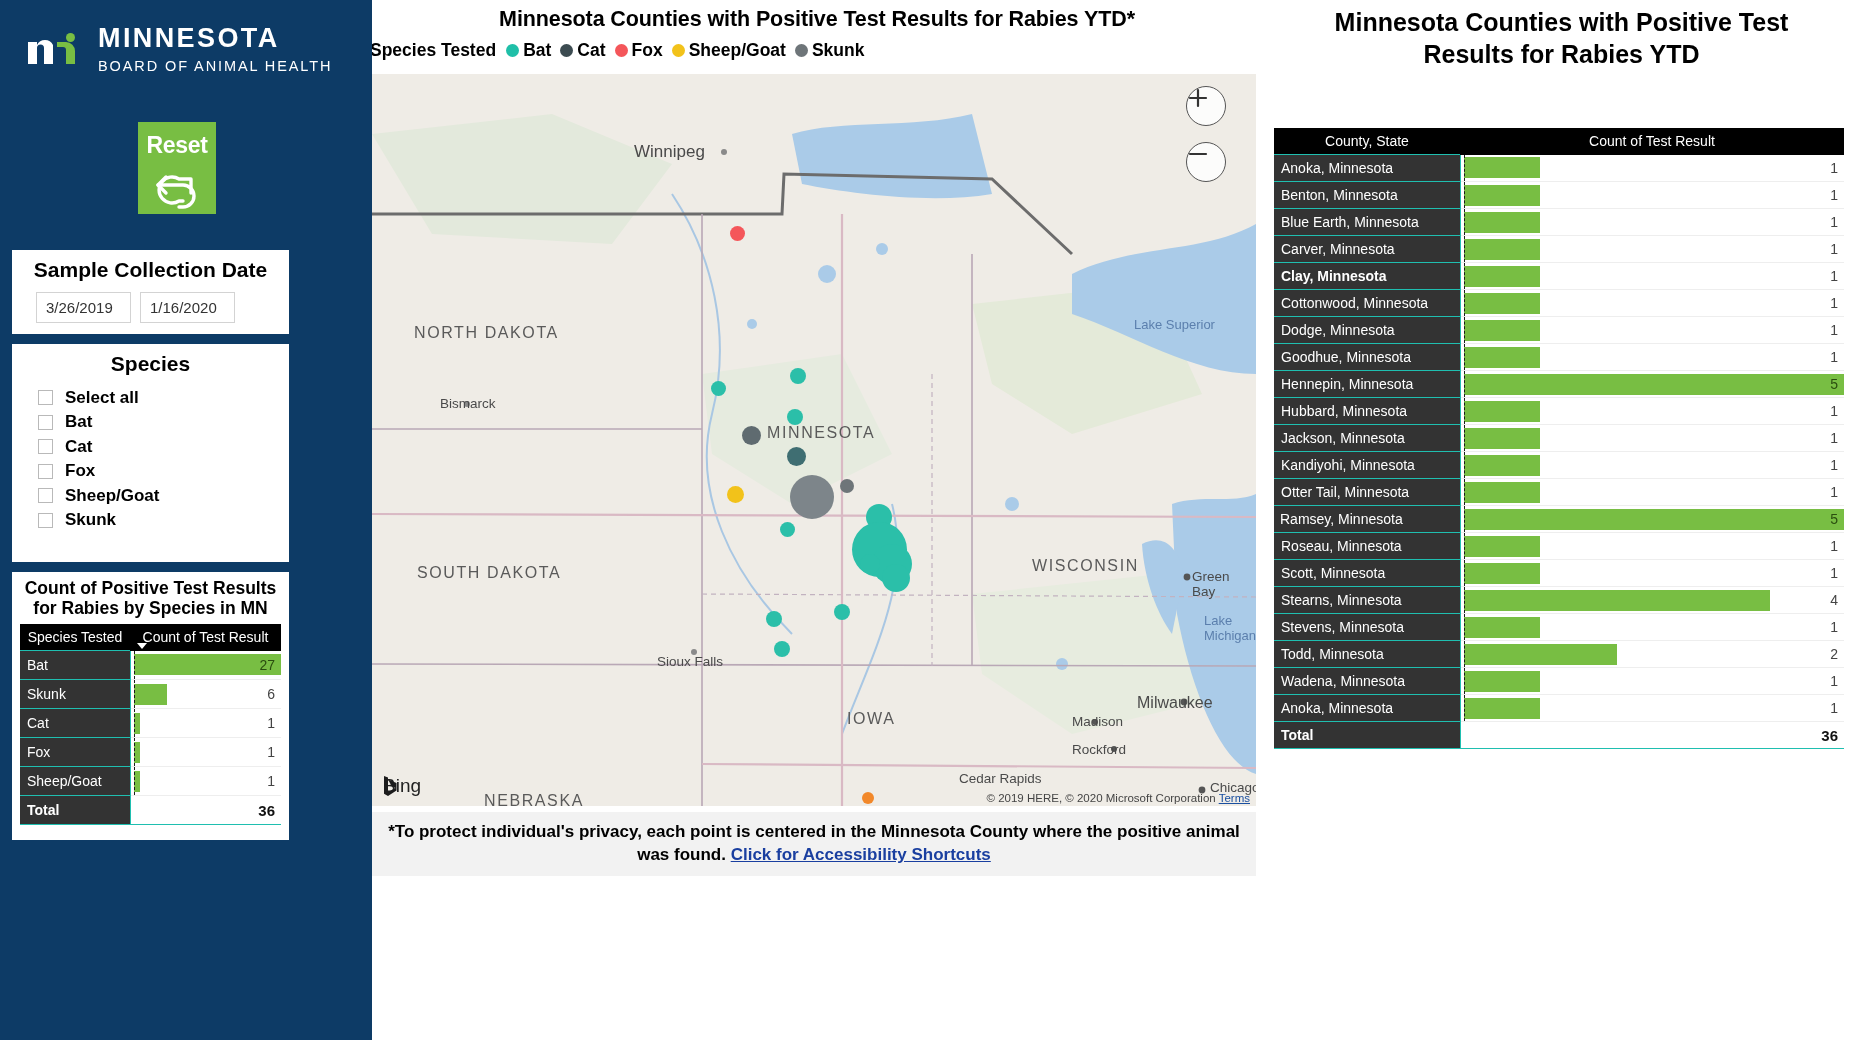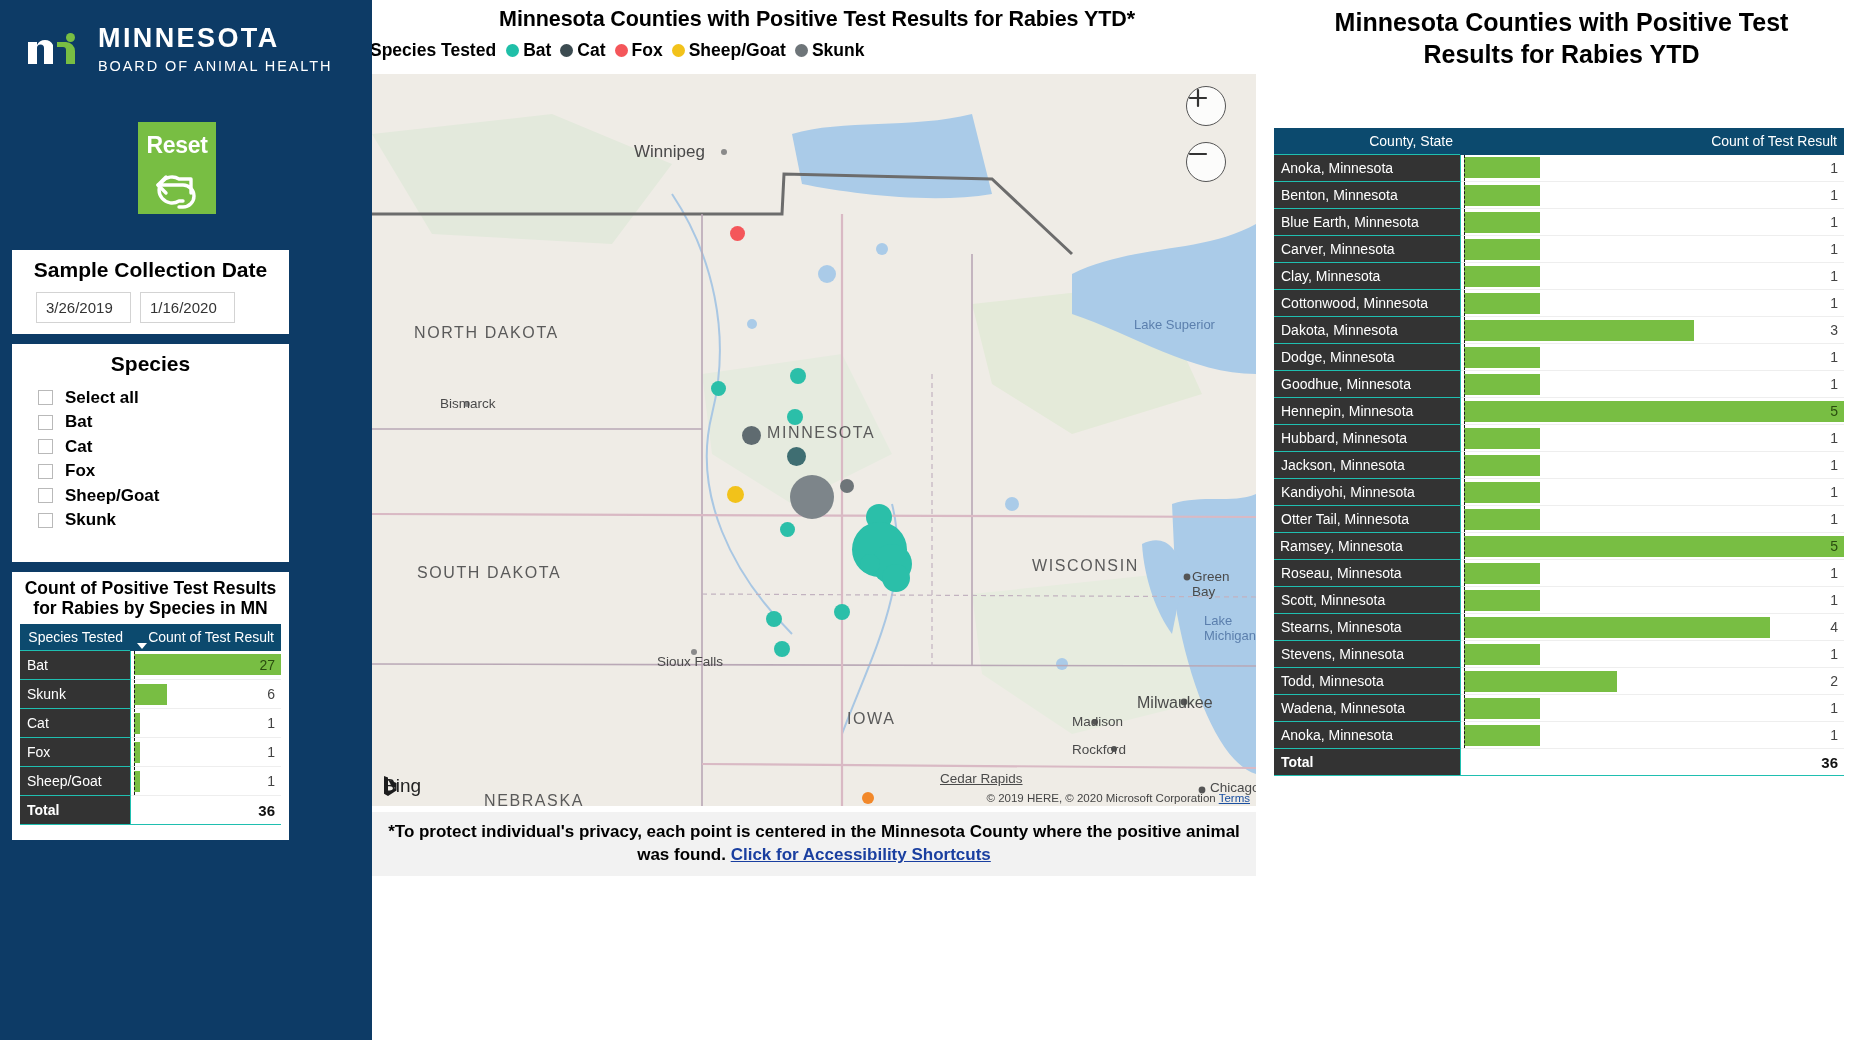--- a/index.html
+++ b/index.html
@@ -70,22 +70,22 @@
     width: 15px; height: 15px; border: 1.6px solid #b9b9b9;
     background: #fff; flex: 0 0 15px;
   }
   .species-label {
     margin-left: 12px; font-size: 17px; font-weight: bold; color: #000000;
   }
 
   
   .tbl { width: 100%; border-collapse: collapse; table-layout: fixed; }
   .tbl th {
-    background: #0c4a6e; color: #ffffff; font-weight: normal;
-    font-size: 14px; text-align: right; padding: 5px 7px;
+    background: #000000; color: #ffffff; font-weight: normal;
+    font-size: 14px; text-align: center; padding: 5px 7px;
     vertical-align: top; position: relative;
   }
   .sortcaret {
     display: inline-block; width: 0; height: 0;
     border-left: 5px solid transparent; border-right: 5px solid transparent;
     border-top: 6px solid #ffffff;
     position: absolute; left: 7px; bottom: 2px;
   }
   .tbl td.namecell {
     background: #333333; color: #ffffff; font-size: 14px;
@@ -418,21 +418,21 @@
       <div class="map-lbl" style="left:475px;top:636px;">IOWA</div>
       <div class="map-lbl" style="left:112px;top:718px;">NEBRASKA</div>
 
       <div class="map-city" style="left:262px;top:68px;font-size:17px;">Winnipeg</div>
       <div class="map-city" style="left:68px;top:322px;">Bismarck</div>
       <div class="map-city" style="left:285px;top:580px;">Sioux Falls</div>
       <div class="map-city" style="left:700px;top:640px;">Madison</div>
       <div class="map-city" style="left:765px;top:620px;font-size:16px;">Milwaukee</div>
       <div class="map-city" style="left:820px;top:495px;">Green Bay</div>
       <div class="map-city" style="left:700px;top:668px;">Rockford</div>
-      <div class="map-city" style="left:568px;top:697px;text-decoration:underline;">Cedar Rapids</div>
+      <div class="map-city" style="left:587px;top:697px;">Cedar Rapids</div>
       <div class="map-city" style="left:838px;top:706px;">Chicago</div>
 
       <div class="map-water-lbl" style="left:762px;top:243px;">Lake Superior</div>
       <div class="map-water-lbl" style="left:832px;top:540px;width:46px;line-height:1.15;">Lake Michigan</div>
 
       <div class="dot" style="left:358px;top:152px;width:15px;height:15px;background:#f4565a;"></div>
       <div class="dot" style="left:339px;top:307px;width:15px;height:15px;background:#2bbfa9;"></div>
       <div class="dot" style="left:418px;top:294px;width:16px;height:16px;background:#2bbfa9;"></div>
       <div class="dot" style="left:415px;top:335px;width:16px;height:16px;background:#2bbfa9;"></div>
       <div class="dot" style="left:370px;top:352px;width:19px;height:19px;background:#5f6b70;"></div>
@@ -532,47 +532,37 @@
               <td class="namecell" style="height: 27px;">Carver, Minnesota</td>
               <td class="barcell" style="height: 27px;">
                 <div class="barwrap">
                   <div class="dashline"></div>
                   <div class="bar" style="width: 20%; margin-left: 3px; background: rgb(120, 190, 67);"></div>
                 </div>
                 <span class="barval">1</span>
               </td>
             </tr>
             <tr>
-              <td class="namecell" style="height: 22px;">Clay, Minnesota</td>
+              <td class="namecell" style="height: 22px; font-weight: bold;">Clay, Minnesota</td>
               <td class="barcell" style="height: 27px;">
                 <div class="barwrap">
                   <div class="dashline"></div>
                   <div class="bar" style="width: 20%; margin-left: 3px; background: rgb(120, 190, 67);"></div>
                 </div>
                 <span class="barval">1</span>
               </td>
             </tr>
             <tr>
               <td class="namecell" style="height: 27px;">Cottonwood, Minnesota</td>
               <td class="barcell" style="height: 27px;">
                 <div class="barwrap">
                   <div class="dashline"></div>
                   <div class="bar" style="width: 20%; margin-left: 3px; background: rgb(120, 190, 67);"></div>
                 </div>
                 <span class="barval">1</span>
-              </td>
-            </tr>
-            <tr>
-              <td class="namecell" style="height: 27px;">Dakota, Minnesota</td>
-              <td class="barcell" style="height: 27px;">
-                <div class="barwrap">
-                  <div class="dashline"></div>
-                  <div class="bar" style="width: 60%; margin-left: 3px; background: rgb(120, 190, 67);"></div>
-                </div>
-                <span class="barval">3</span>
               </td>
             </tr>
             <tr>
               <td class="namecell" style="height: 27px;">Dodge, Minnesota</td>
               <td class="barcell" style="height: 27px;">
                 <div class="barwrap">
                   <div class="dashline"></div>
                   <div class="bar" style="width: 20%; margin-left: 3px; background: rgb(120, 190, 67);"></div>
                 </div>
                 <span class="barval">1</span>

